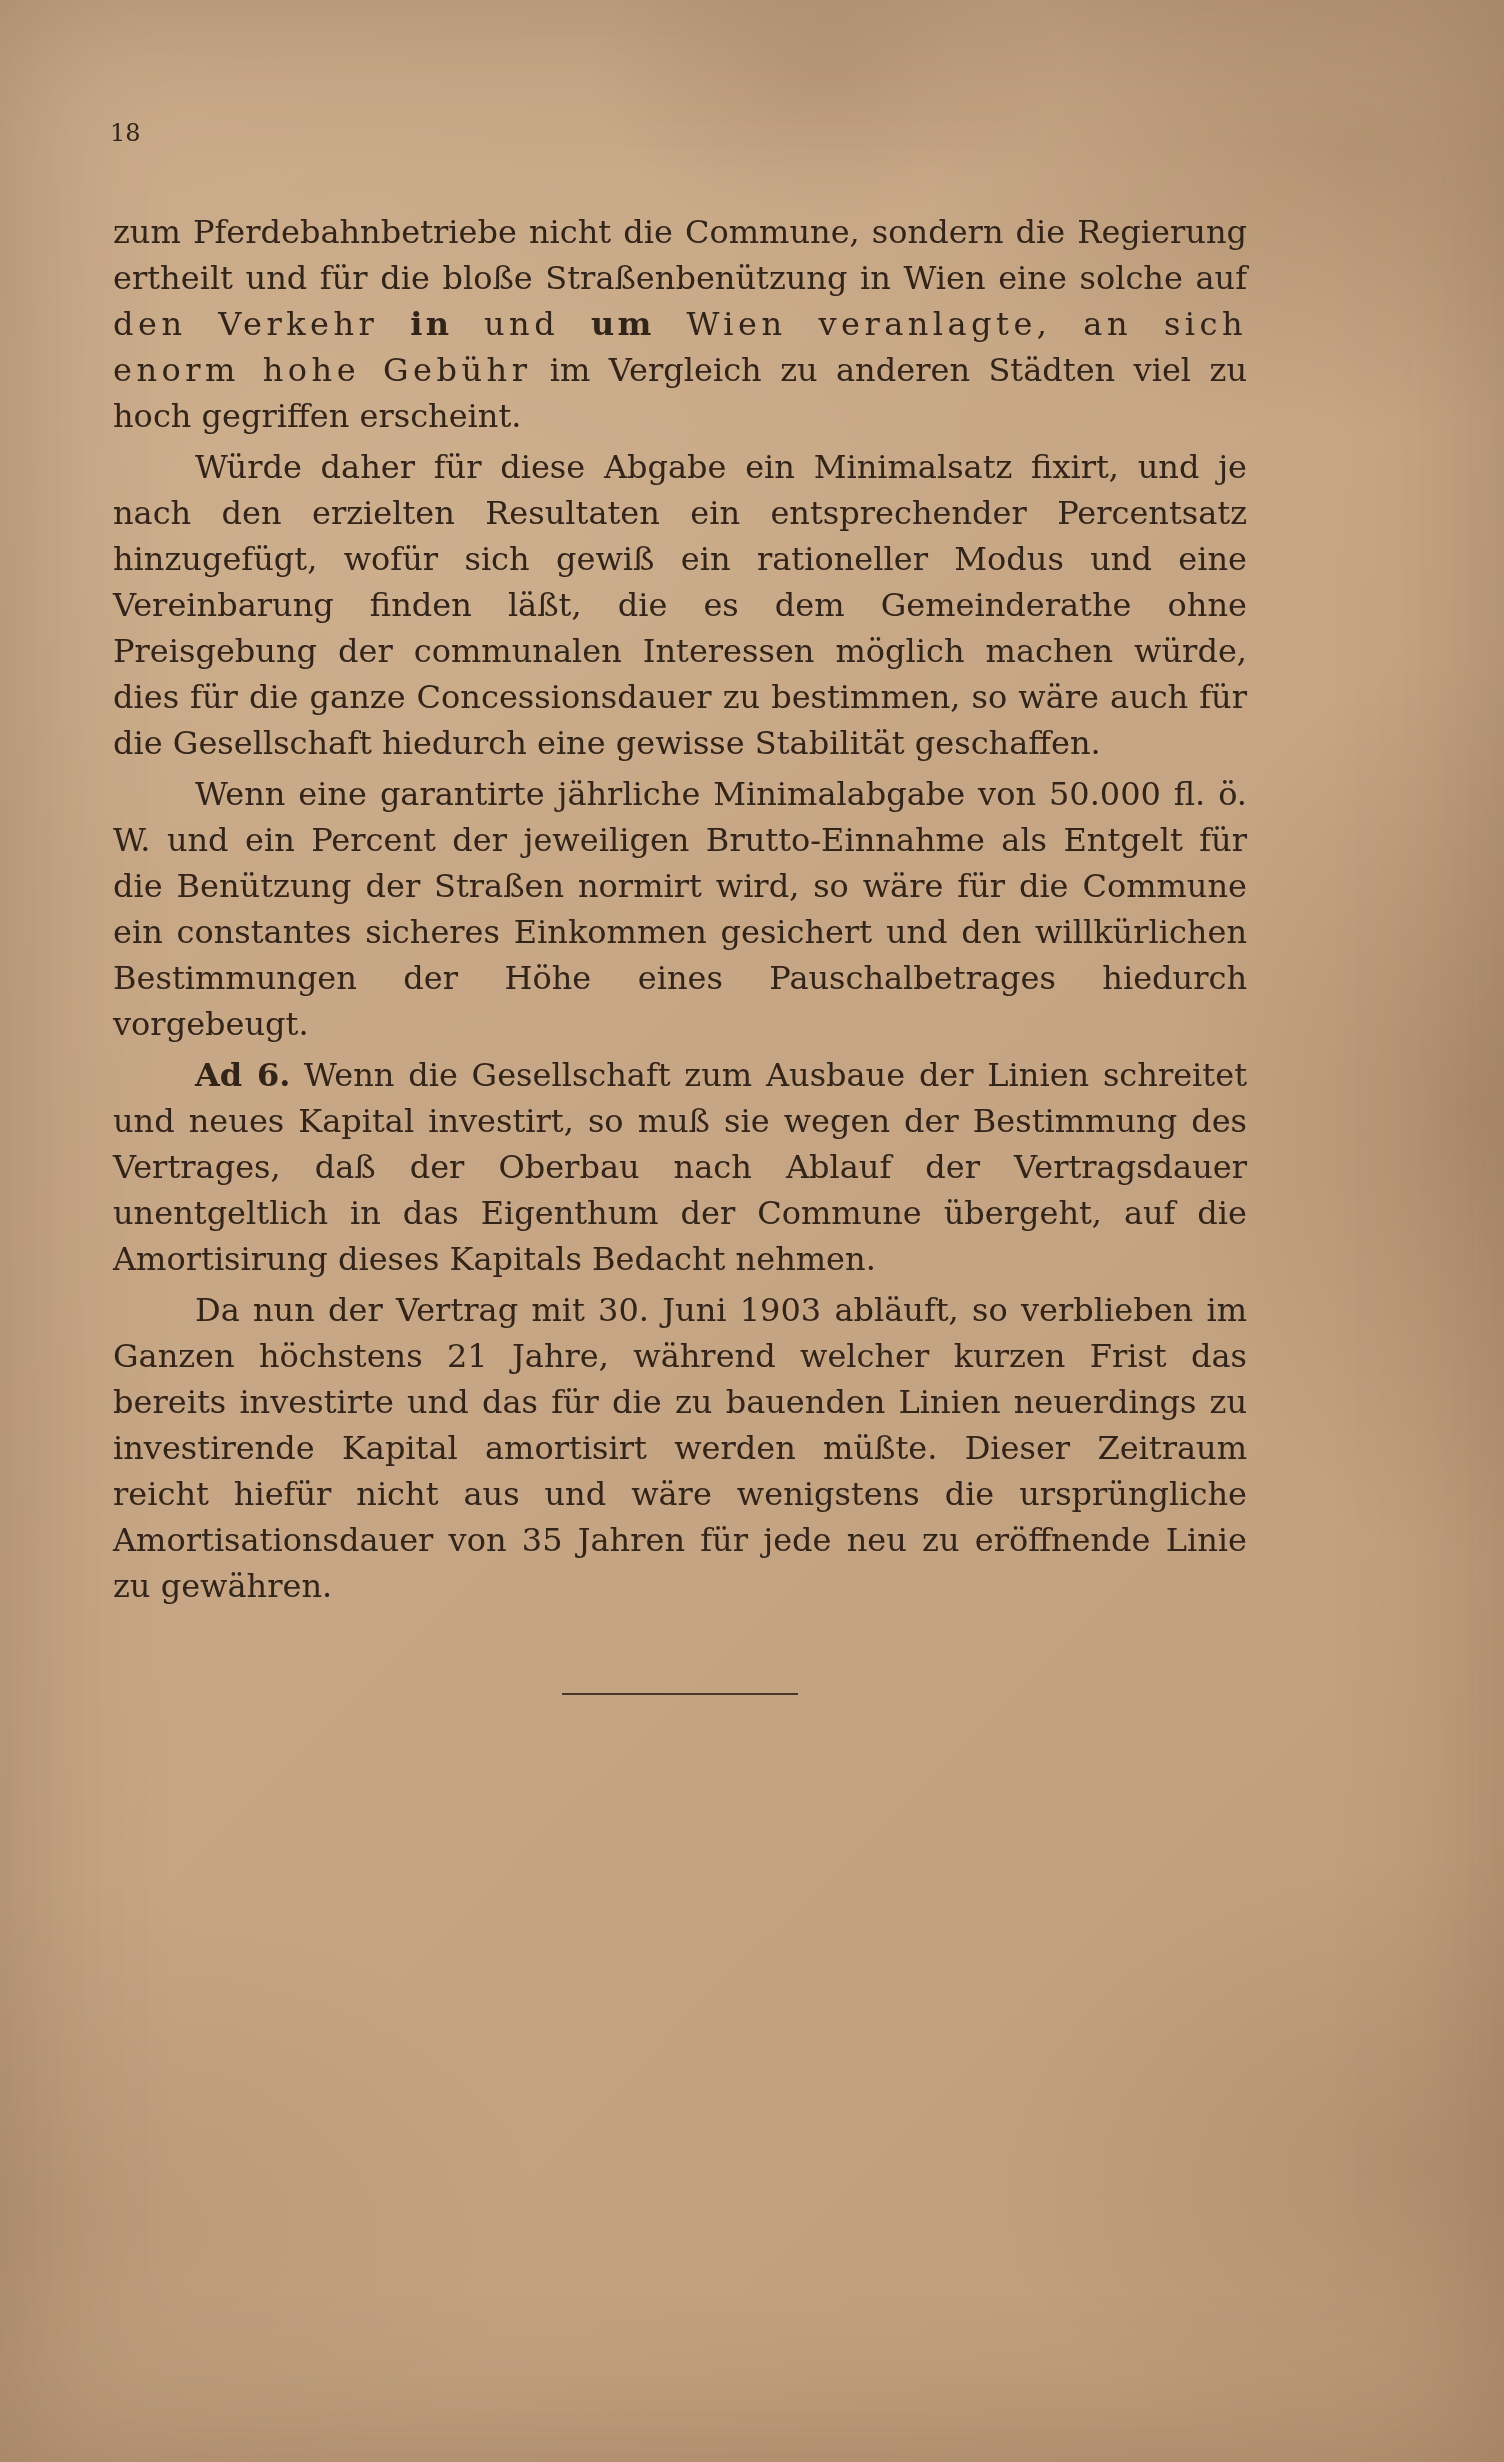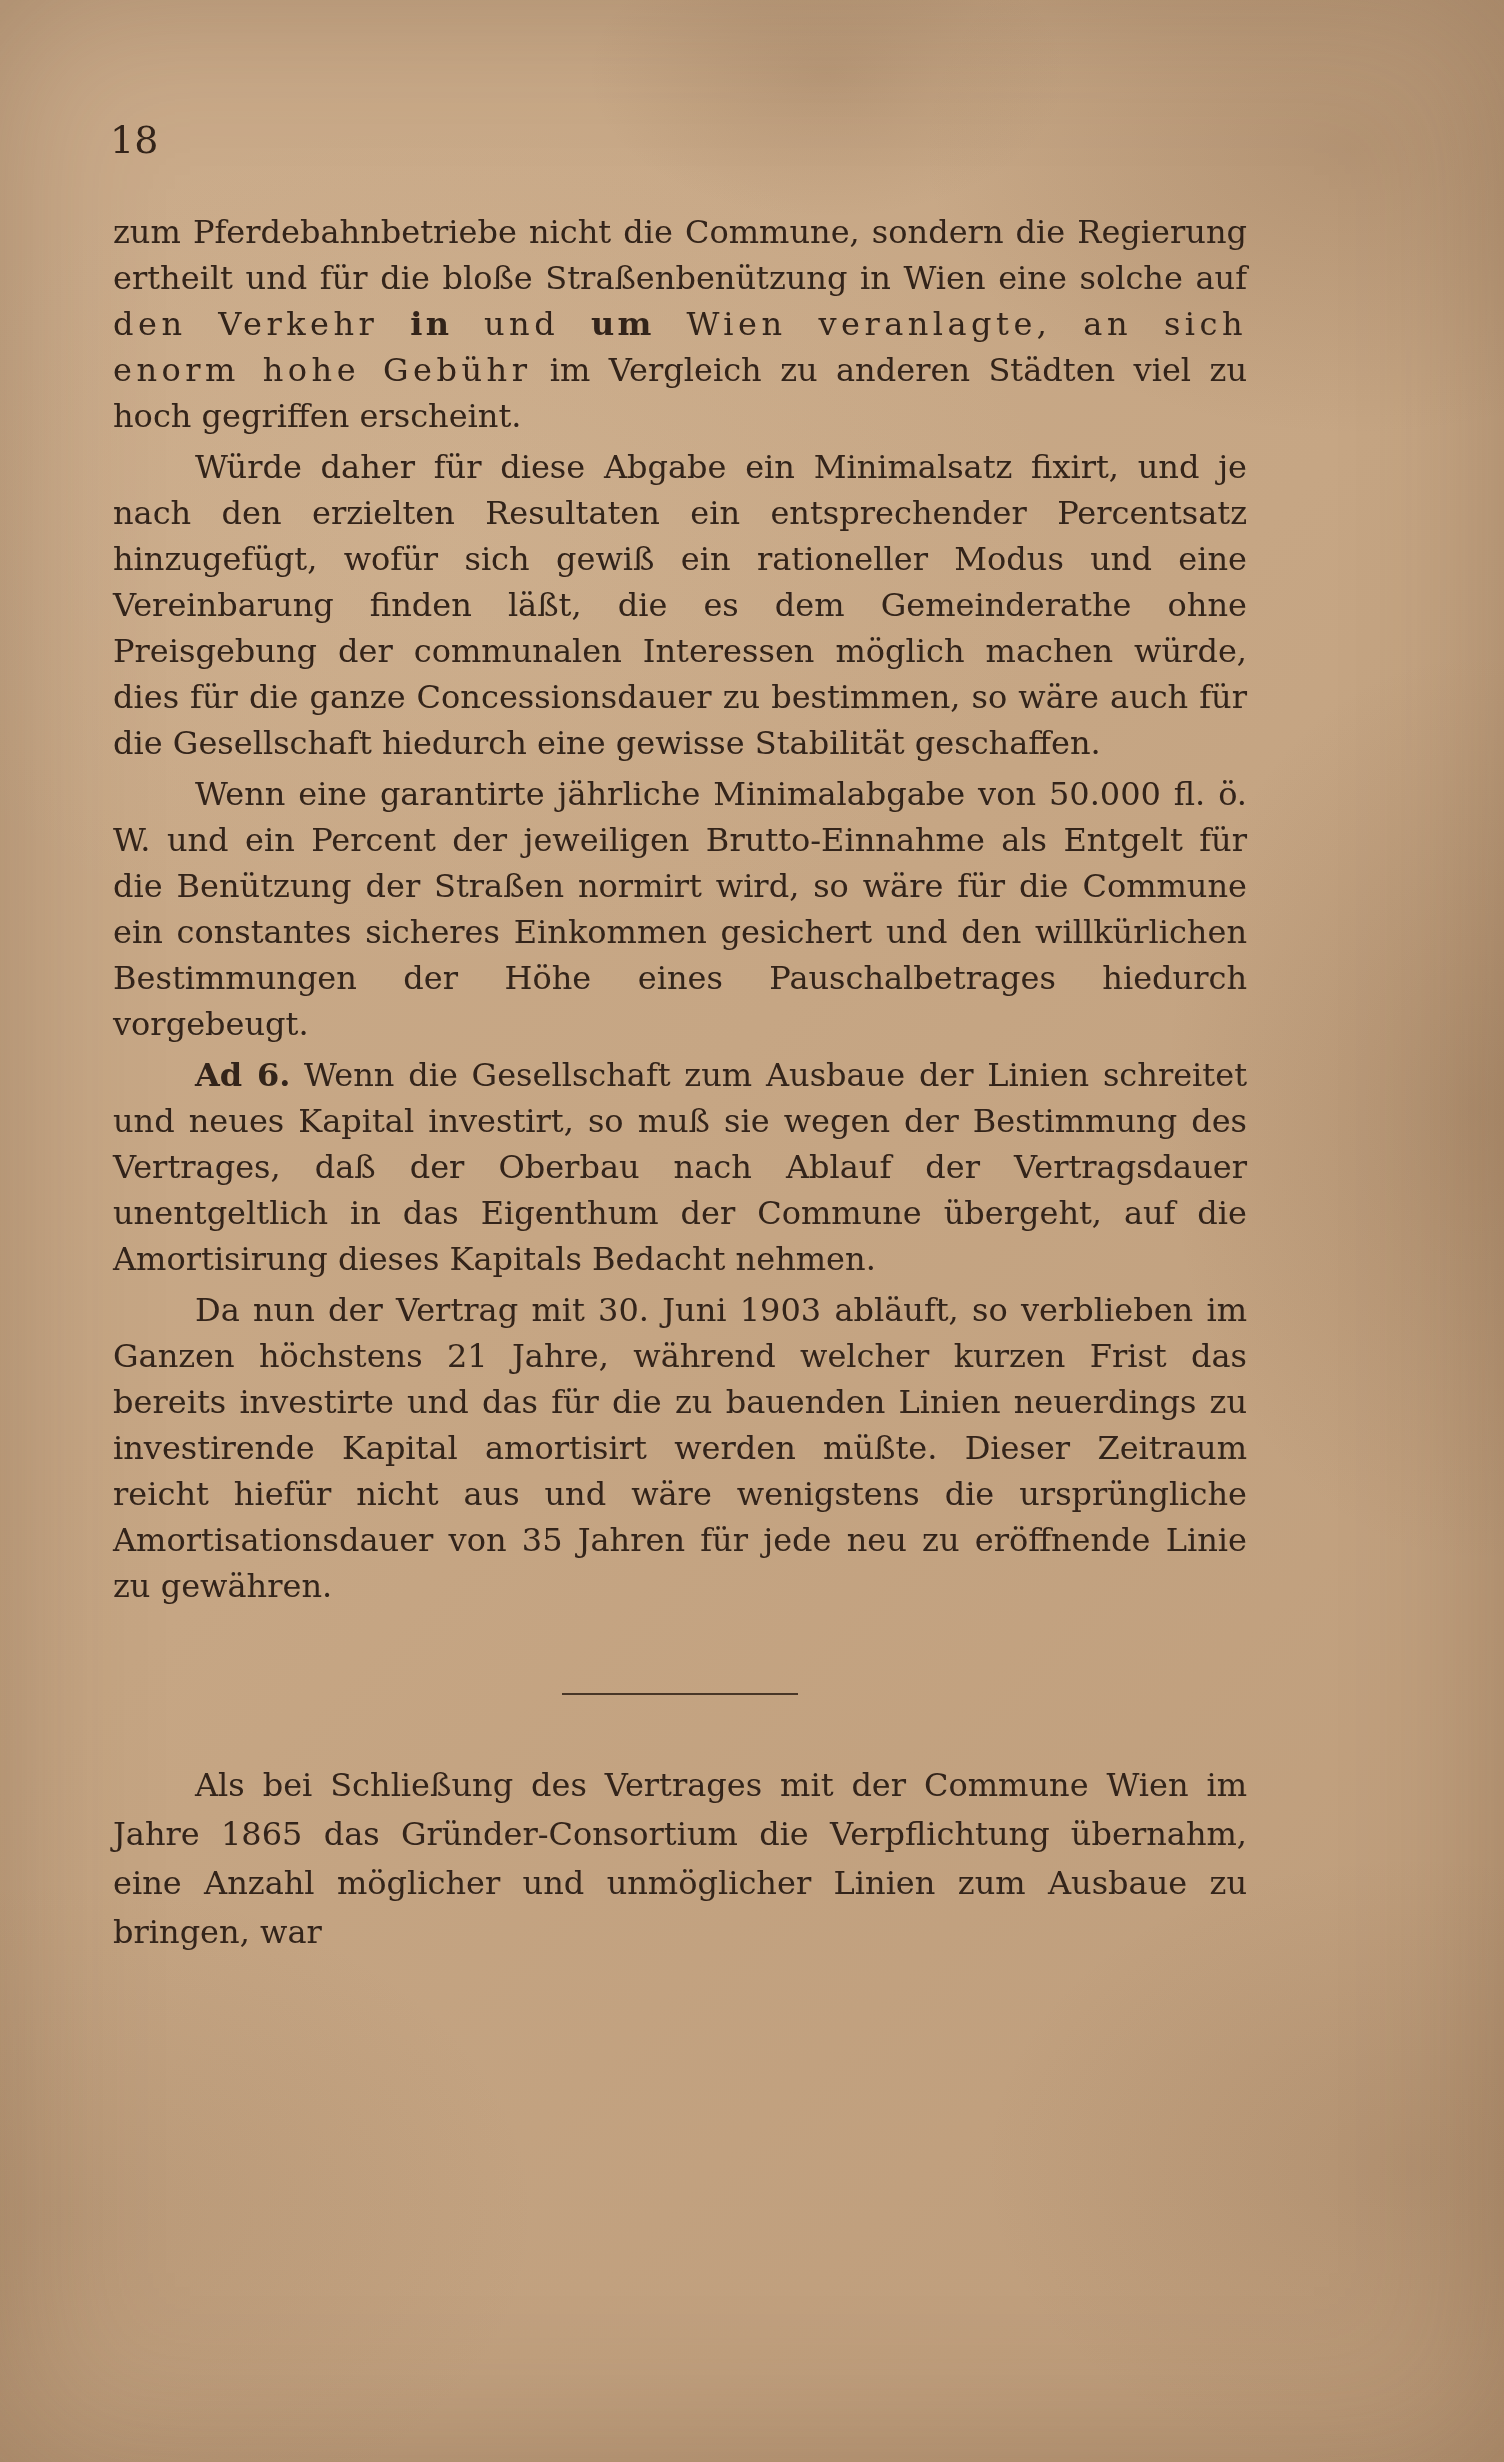--- a/index.html
+++ b/index.html
@@ -21,21 +21,21 @@
       radial-gradient(ellipse 891px 617px at 30% 22%, rgba(238,216,184,0.12), transparent 70%),
       radial-gradient(ellipse 343px 206px at 55% 3%, rgba(98,66,40,0.14), transparent 70%),
       linear-gradient(135deg, var(--paper-light, #cbac8b) 0%, var(--paper, #c6a684) 45%, var(--paper-dark, #bd9c7a) 100%);
     box-shadow: inset 0 0 158px rgba(85,56,32,0.30);
   }
 
   .page-number {
     position: absolute;
     top: 121px;
     left: 110px;
-    font-size: 38px;
+    font-size: 24px;
     line-height: 1;
   }
 
   .content {
     position: absolute;
     top: 204px;
     left: 108px;
     width: 1144px;
   }
 
@@ -83,20 +83,17 @@
         <p class="para"><span>zum Pferdebahnbetriebe nicht die Commune, sondern die Regierung ertheilt und für die bloße Straßenbenützung in Wien eine solche auf </span><span class="seg-spaced">den Verkehr </span><span class="seg-bold seg-spaced">in</span><span class="seg-spaced"> und </span><span class="seg-bold seg-spaced">um</span><span class="seg-spaced"> Wien veranlagte, an sich enorm hohe Gebühr</span><span> im Vergleich zu anderen Städten viel zu hoch gegriffen erscheint.</span></p>
         <p class="para indent"><span>Würde daher für diese Abgabe ein Minimalsatz fixirt, und je nach den erzielten Resultaten ein entsprechender Percentsatz hinzugefügt, wofür sich gewiß ein rationeller Modus und eine Vereinbarung finden läßt, die es dem Gemeinderathe ohne Preisgebung der communalen Interessen möglich machen würde, dies für die ganze Concessionsdauer zu bestimmen, so wäre auch für die Gesellschaft hiedurch eine gewisse Stabilität geschaffen.</span></p>
         <p class="para indent"><span>Wenn eine garantirte jährliche Minimalabgabe von 50.000 fl. ö. W. und ein Percent der jeweiligen Brutto-Einnahme als Entgelt für die Benützung der Straßen normirt wird, so wäre für die Commune ein constantes sicheres Einkommen gesichert und den willkürlichen Bestimmungen der Höhe eines Pauschalbetrages hiedurch vorgebeugt.</span></p>
         <p class="para indent"><span class="seg-bold">Ad 6.</span><span> Wenn die Gesellschaft zum Ausbaue der Linien schreitet und neues Kapital investirt, so muß sie wegen der Bestimmung des Vertrages, daß der Oberbau nach Ablauf der Vertragsdauer unentgeltlich in das Eigenthum der Commune übergeht, auf die Amortisirung dieses Kapitals Bedacht nehmen.</span></p>
         <p class="para indent"><span>Da nun der Vertrag mit 30. Juni 1903 abläuft, so verblieben im Ganzen höchstens 21 Jahre, während welcher kurzen Frist das bereits investirte und das für die zu bauenden Linien neuerdings zu investirende Kapital amortisirt werden müßte. Dieser Zeitraum reicht hiefür nicht aus und wäre wenigstens die ursprüngliche Amortisationsdauer von 35 Jahren für jede neu zu eröffnende Linie zu gewähren.</span></p>
       </div>
 
     <div class="divider"></div>
 
 
-    <div class="section-text">
-        <p class="para indent"><span>Als bei Schließung des Vertrages mit der Commune Wien im Jahre 1865 das Gründer-Consortium die Verpflichtung übernahm, eine Anzahl möglicher und unmöglicher Linien zum Ausbaue zu bringen, war</span></p>
-      </div>
 
   </div>
 
 </div>
 
 
 </body></html>

